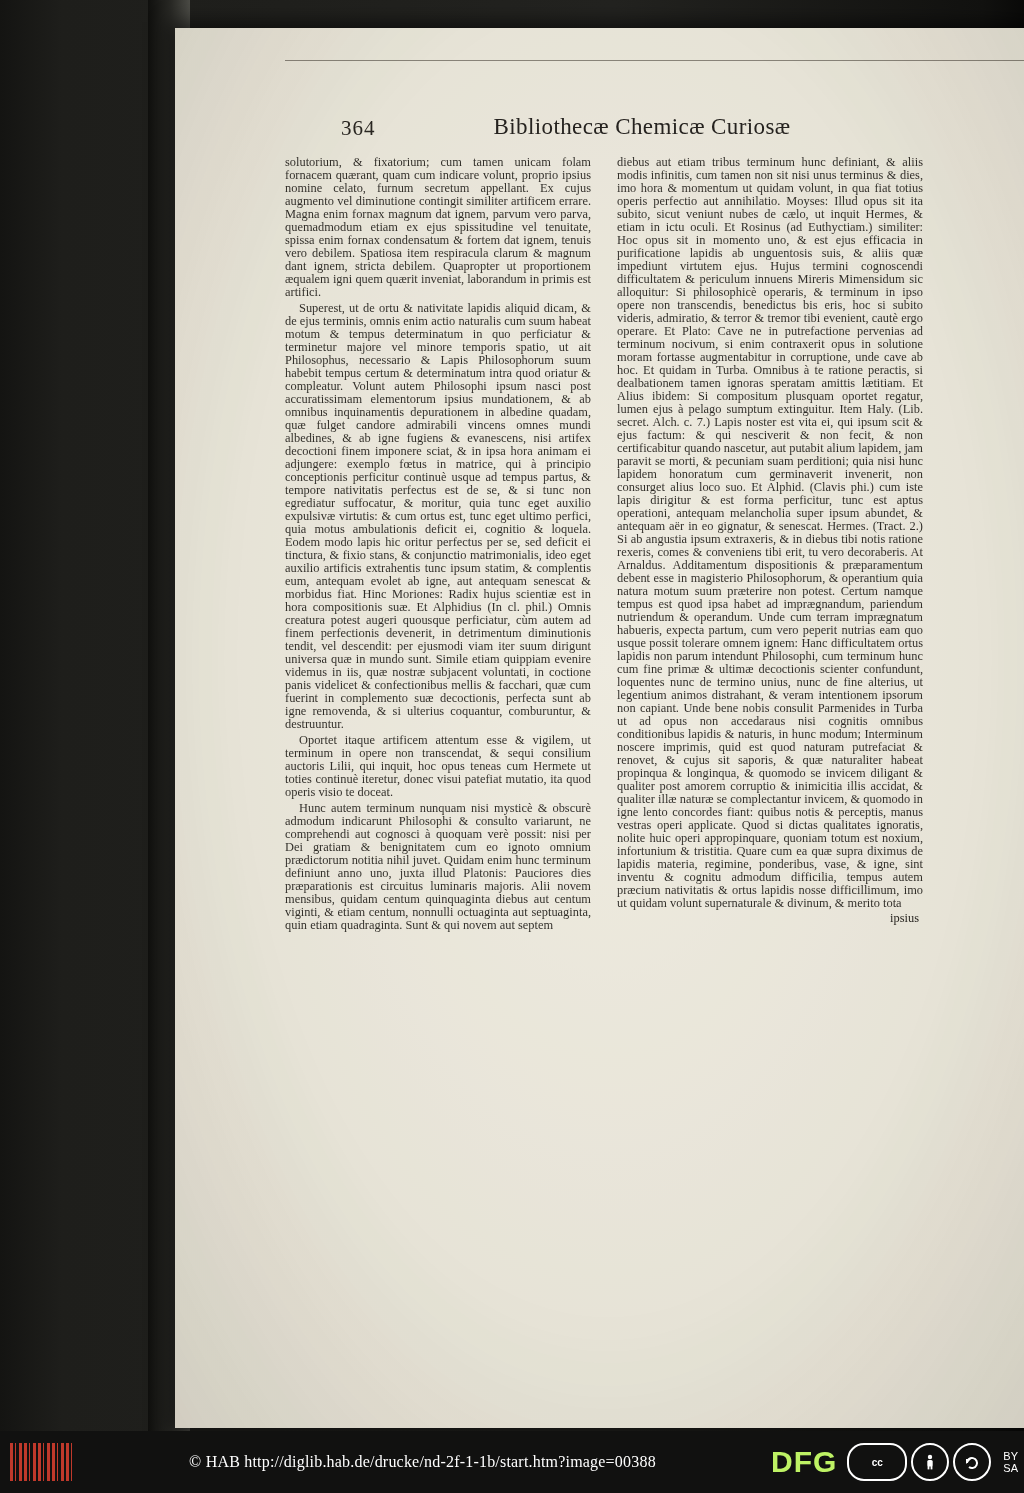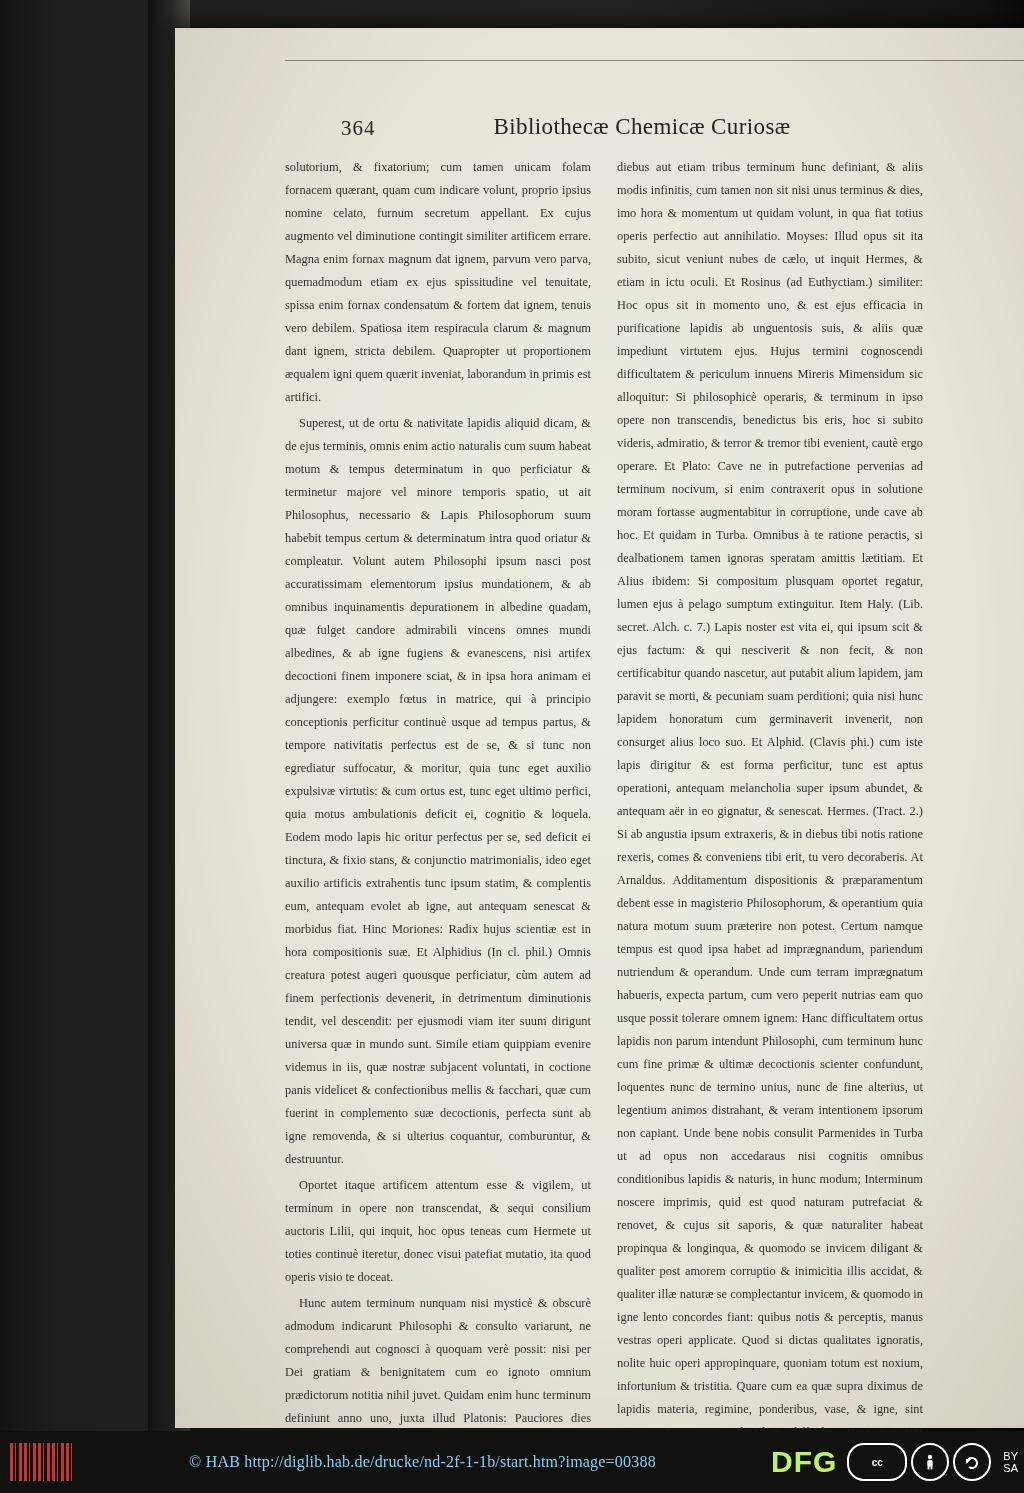--- a/index.html
+++ b/index.html
@@ -102,21 +102,21 @@
     left: 110px;
     right: 14px;
     top: 128px;
     bottom: 60px;
     display: flex;
     gap: 26px;
   }
   .col {
     width: 306px;
     font-size: 12.4px;
-    line-height: 23px;
+    line-height: 13px;
     color: #221f1b;
     text-align: justify;
     text-justify: inter-word;
     hyphens: manual;
   }
   .col p {
     margin: 0 0 0 0;
     text-indent: 14px;
   }
   .col p.first {
@@ -155,21 +155,21 @@
         #111110 3px, #111110 5px,
         #c0392b 5px, #c0392b 6px,
         #111110 6px, #111110 9px,
         #c0392b 9px, #c0392b 12px,
         #111110 12px, #111110 14px);
     flex: 0 0 auto;
   }
   .credit {
     flex: 1 1 auto;
     text-align: center;
-    color: #7dd3fc;
+    color: #ffffff;
     font-size: 16px;
     font-family: "Liberation Serif", serif;
     letter-spacing: .2px;
   }
   .dfg {
     color: #bef264;
     font-size: 30px;
     font-weight: bold;
     letter-spacing: 1px;
     font-family: "Liberation Sans", sans-serif;

